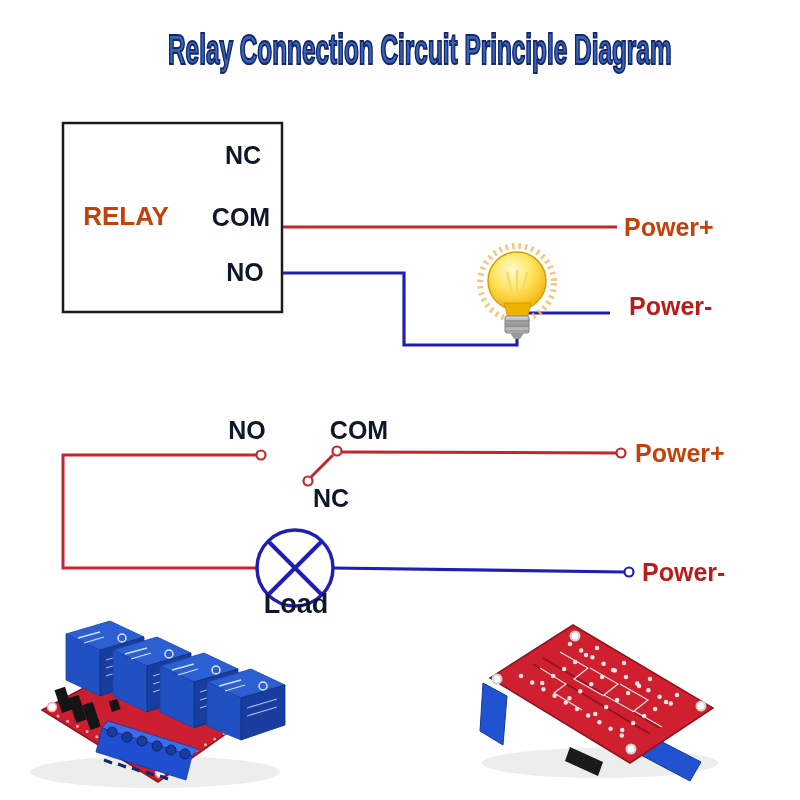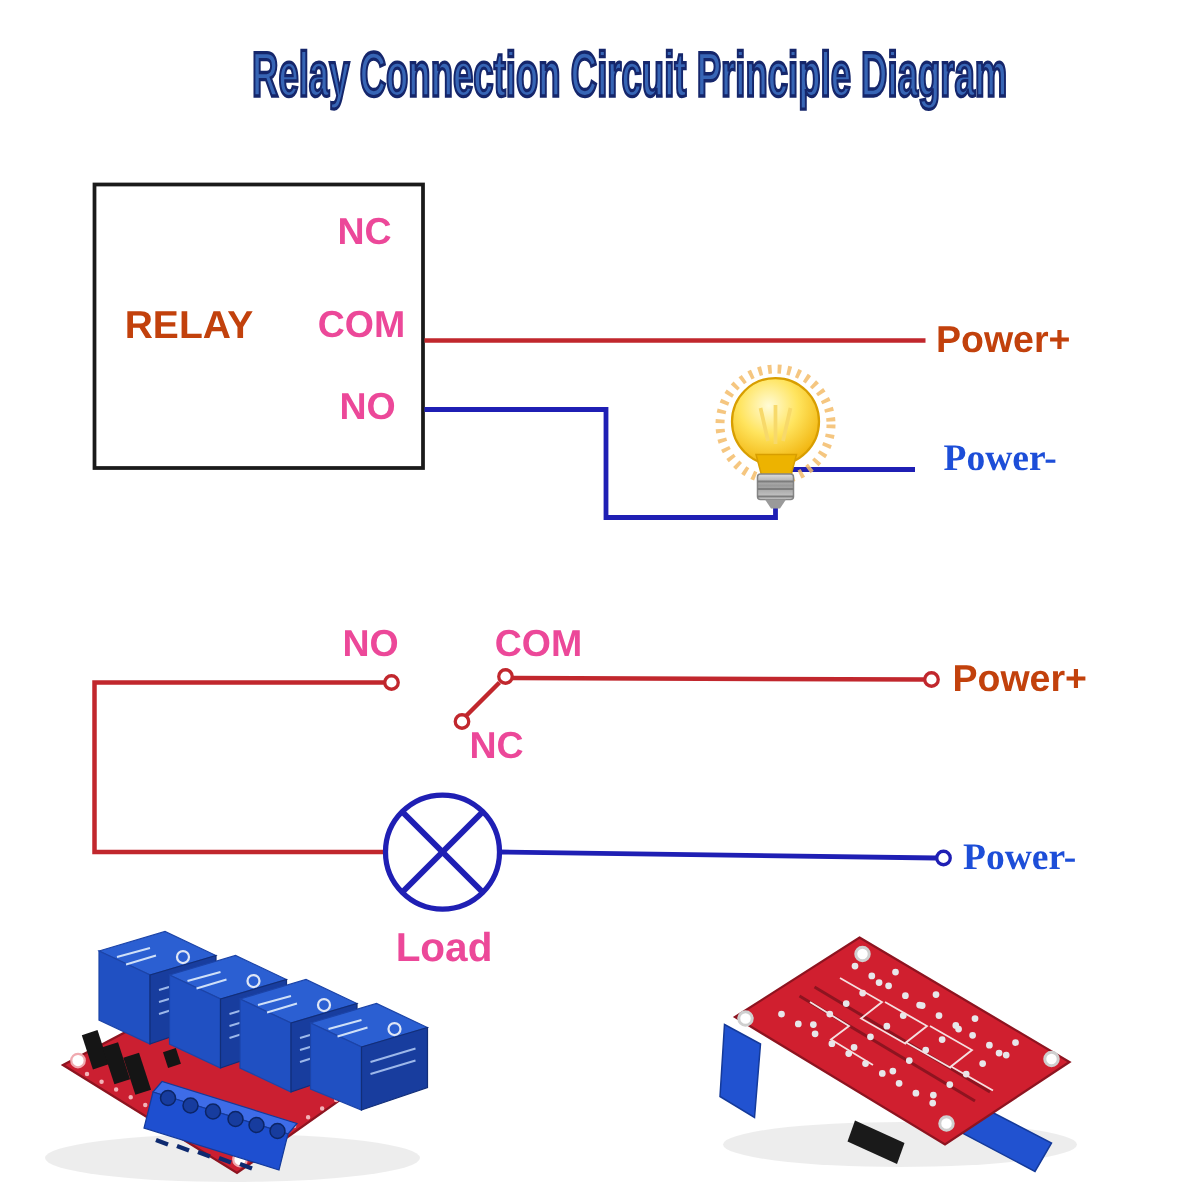--- a/index.html
+++ b/index.html
@@ -6,22 +6,22 @@
   .stage{position:relative;width:800px;height:800px;background:#ffffff;overflow:hidden;
          font-family:"Liberation Sans",sans-serif;}
   .art{position:absolute;left:0;top:0;}
   .title{position:absolute;left:0;top:26px;width:800px;text-align:center;
          font-size:42px;font-weight:700;color:#3765b5;white-space:nowrap;
          -webkit-text-stroke:2.2px #15266b;transform:scaleX(.58);transform-origin:50% 50%;}
   .lbl{position:absolute;font-weight:700;white-space:nowrap;line-height:1;}
   .c{transform:translate(-50%,-50%);}
   .vc{transform:translate(0,-50%);text-align:right;}
   .red{color:#c2410c;}
-  .blue{color:#1d4ed8;font-family:Liberation Serif, serif;}
-  .blk{color:#ec4899;}
+  .blue{color:#b91c1c;}
+  .blk{color:#0f172a;}
   .f25{font-size:25px;}
   .f26{font-size:26px;}
   .f27{font-size:27px;}
 </style>
 </head>
 <body>
 
 <div class="stage">
 
   <div class="title">Relay Connection Circuit Principle Diagram</div>
@@ -179,16 +179,16 @@
   <div class="lbl c blk f25" style="left:243px;top:155px;">NC</div>
   <div class="lbl c blk f25" style="left:241px;top:217px;">COM</div>
   <div class="lbl c blk f25" style="left:245px;top:272px;">NO</div>
   <div class="lbl vc red f25" style="left:624px;top:227px;">Power+</div>
   <div class="lbl vc blue f25" style="left:629px;top:306px;">Power-</div>
 
   <div class="lbl c blk f25" style="left:247px;top:430px;">NO</div>
   <div class="lbl c blk f25" style="left:359px;top:430px;">COM</div>
   <div class="lbl c blk f25" style="left:331px;top:498px;">NC</div>
   <div class="lbl vc red f25" style="left:635px;top:453px;">Power+</div>
-  <div class="lbl c blk f27" style="left:296px;top:632px;">Load</div>
+  <div class="lbl c blk f27" style="left:296px;top:604px;">Load</div>
   <div class="lbl vc blue f25" style="left:642px;top:572px;">Power-</div>
 
 </div>
 
 </body></html>

